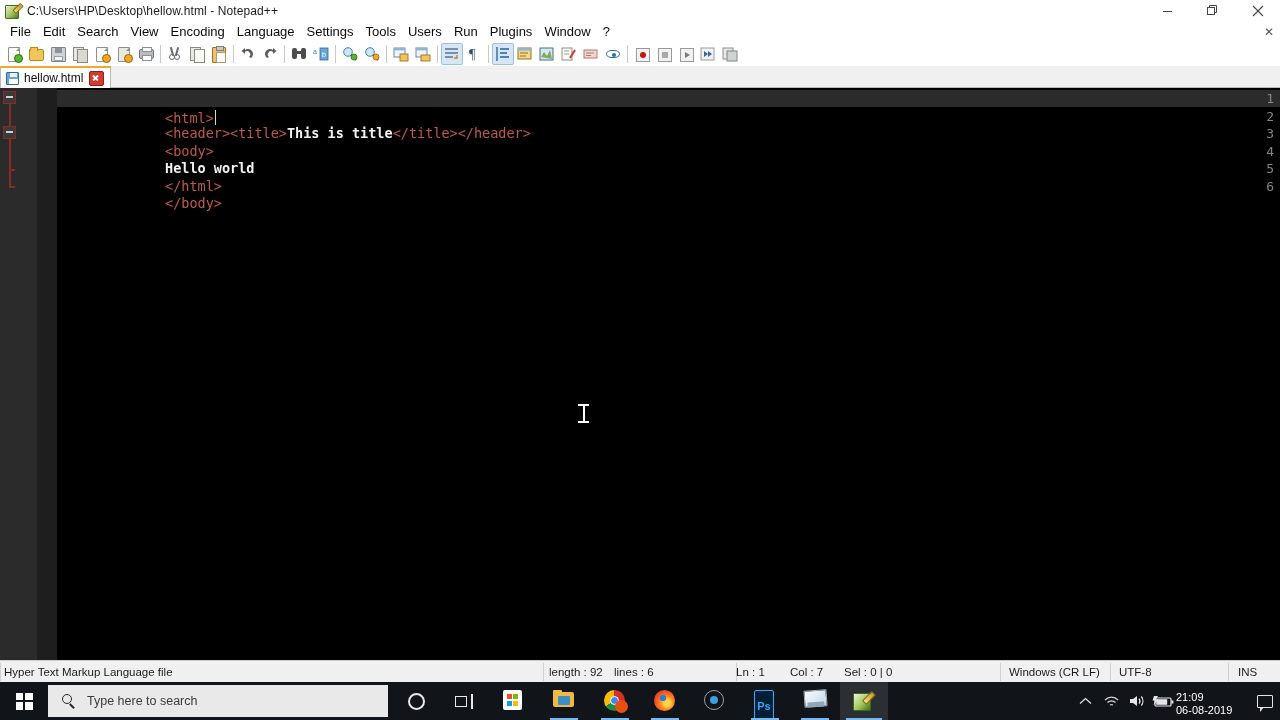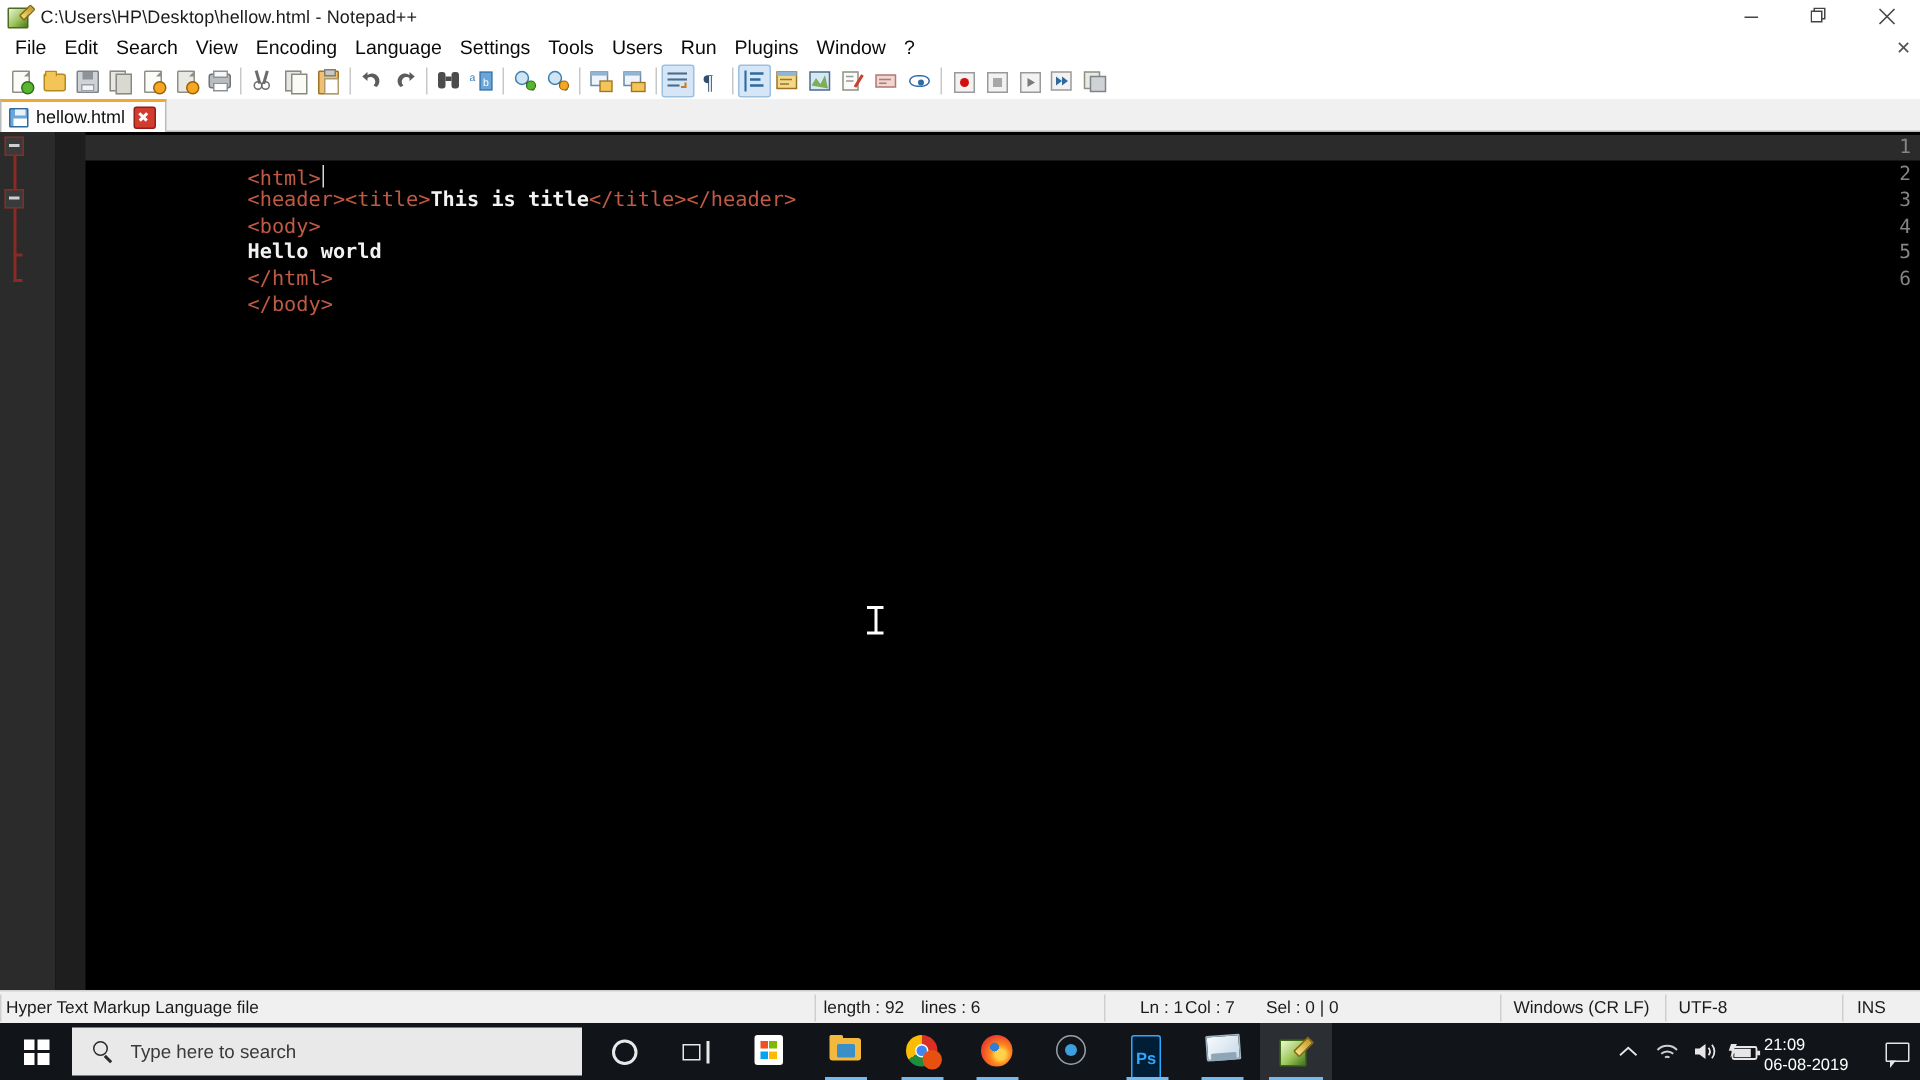--- a/index.html
+++ b/index.html
@@ -636,21 +636,21 @@
     </div>
   </div>
 
   <div class="statusbar">
     <div class="sbdiv" style="left:0"></div>
     <div class="sb" style="left:4px">Hyper Text Markup Language file</div>
     <div class="sbdiv" style="left:543px"></div>
     <div class="sb" style="left:549px">length : 92</div>
     <div class="sb" style="left:614px">lines : 6</div>
     <div class="sbdiv" style="left:736px"></div>
-    <div class="sb" style="left:760px">Ln : 1</div>
+    <div class="sb" style="left:736px">Ln : 1</div>
     <div class="sb" style="left:790px">Col : 7</div>
     <div class="sb" style="left:844px">Sel : 0 | 0</div>
     <div class="sbdiv" style="left:1000px"></div>
     <div class="sb" style="left:1009px">Windows (CR LF)</div>
     <div class="sbdiv" style="left:1110px"></div>
     <div class="sb" style="left:1119px">UTF-8</div>
     <div class="sbdiv" style="left:1228px"></div>
     <div class="sb" style="left:1238px">INS</div>
   </div>
 

